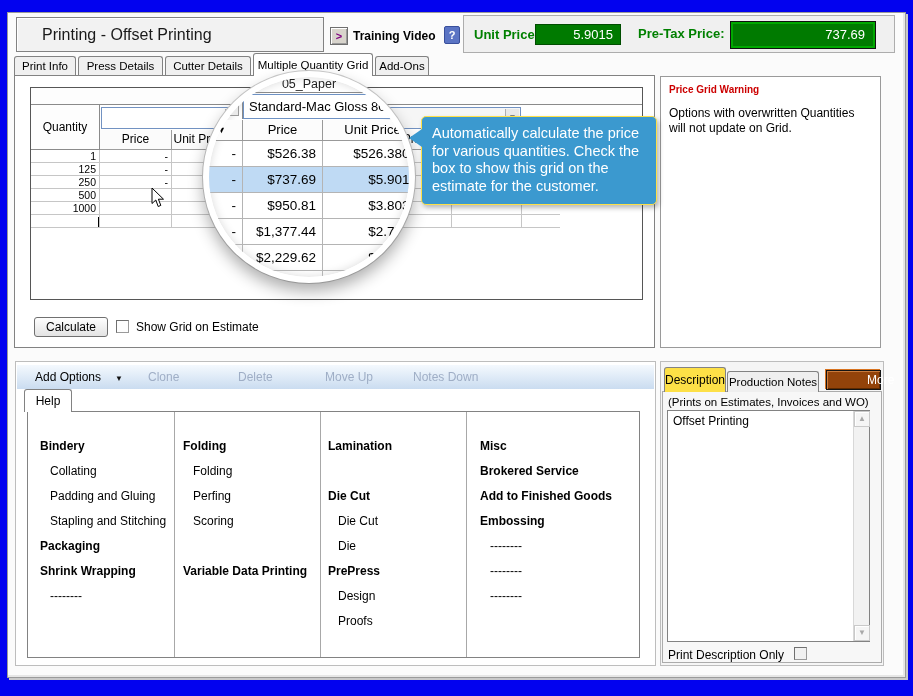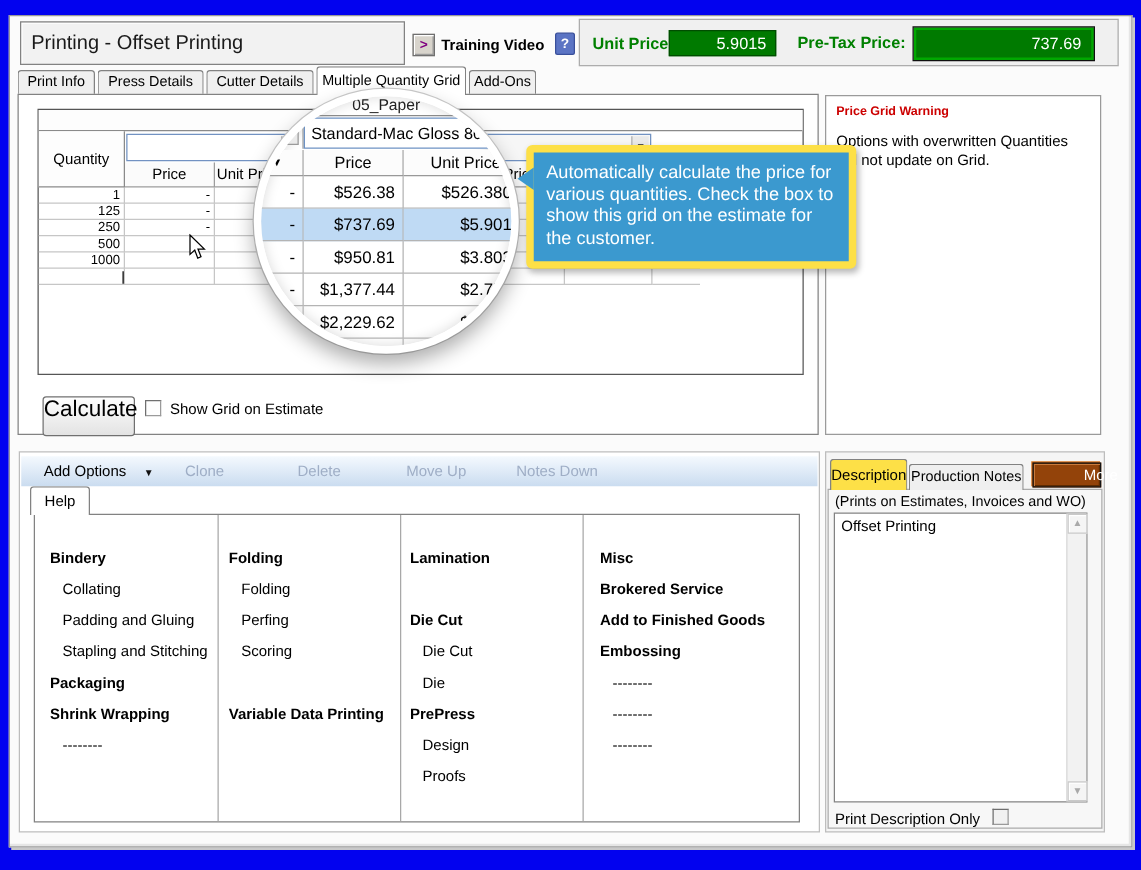--- a/index.html
+++ b/index.html
@@ -13,21 +13,21 @@
   }
   .abs { position: absolute; }
 
   
   .window { left:7px; top:12px; width:899px; height:666px; background:#FBFBFB;
             border:1px solid #9a9a9a; box-shadow: inset -2px -2px 0 #e6e6e6, 2px 2px 0 #c9c9c9; }
 
   
   .title-box { left:16px; top:17px; width:308px; height:35px; background:#F2F2F2;
                border:1px solid #828282; box-shadow: inset 1px 1px 0 #ffffff;
-               font-size:16px; line-height:33px; padding-left:8px; color:#1a1a1a; }
+               font-size:16px; line-height:33px; padding-left:25px; color:#1a1a1a; }
   .tv-btn { left:330px; top:27px; width:18px; height:18px; background:#D8D4CC;
             border:1px solid #6f6f6f; box-shadow: inset 1px 1px 0 #fff, inset -1px -1px 0 #9a9a9a;
             color:#800080; font-weight:bold; font-size:11px; text-align:center; line-height:16px; cursor:pointer;}
   .tv-label { left:353px; top:29px; font-size:12px; font-weight:bold; }
   .help-btn { left:444px; top:26px; width:16px; height:18px; background:#5B74C4; border:1px solid #394F9B;
               border-radius:2px; color:#fff; font-size:11px; font-weight:bold; text-align:center; line-height:16px; cursor:pointer;}
   .price-panel { left:463px; top:15px; width:432px; height:38px; background:#F0F0F0; border:1px solid #ADADAD; }
   .g-label { font-size:13px; font-weight:bold; color:#008000; }
   .unit-lbl { left:474px; top:27px; }
   .unit-box { left:535px; top:24px; width:86px; height:21px; background:#007A00; border:1px solid #004D00;
@@ -91,34 +91,34 @@
   .lzh-s { left:-8px; width:42px; font-size:9px; }
   .lzh-p { left:34px; width:80px; }
   .lzh-u { left:114px; width:100px; }
   .lz-row { left:-8px; width:222px; height:26px; display:flex; }
   .lzc { height:26px; border-right:1px solid #B4B4B4; border-bottom:1px solid #B4B4B4;
          font-size:13.5px; line-height:25px; text-align:right; padding-right:6px; }
   .lzc.s { width:42px; } .lzc.p { width:80px; } .lzc.u { width:100px; border-right:none;}
   .lz-row.hl .lzc { background:#BFDAF4; }
 
   
-  .tooltip { left:421px; top:116px; width:264px; background:#3B99CF; border:6px solid #fde047; border-radius:5px;
+  .tooltip { left:421px; top:116px; width:236px; background:#3B99CF; border:1px solid #fde047; border-radius:5px;
              color:#fff; font-size:14.5px; line-height:17.5px; padding:8px 10px 9px 10px; z-index:6;
              box-shadow: 2px 3px 5px rgba(0,0,0,.28); }
   .tooltip .arrow { position:absolute; left:-13px; top:12px; width:0; height:0;
                     border-top:9px solid transparent; border-bottom:9px solid transparent; border-right:13px solid #3B99CF; }
 
   
   .warn-panel { left:660px; top:76px; width:221px; height:272px; background:#FFF; border:1px solid #9a9a9a; }
   .warn-title { left:669px; top:84px; color:#CC0000; font-weight:bold; font-size:10px; }
   .warn-body { left:669px; top:106px; width:198px; font-size:12px; line-height:15px; }
 
   
-  .calc-btn { left:34px; top:317px; width:74px; height:32px; background:linear-gradient(#FEFEFE,#E3E3E3);
-              border:1px solid #707070; border-radius:3px; font-size:18px; text-align:center; line-height:18px; cursor:pointer; z-index:4;}
+  .calc-btn { left:34px; top:317px; width:74px; height:20px; background:linear-gradient(#FEFEFE,#E3E3E3);
+              border:1px solid #707070; border-radius:3px; font-size:12px; text-align:center; line-height:18px; cursor:pointer; z-index:4;}
   .chk { width:13px; height:13px; background:#FDFDFD; border:1px solid #9a9a9a;
          border-top-color:#6f6f6f; border-left-color:#6f6f6f; z-index:4;}
   .chk1 { left:116px; top:320px; }
   .chk1-lbl { left:136px; top:320px; font-size:12px; z-index:4;}
 
   
   .bl-panel { left:15px; top:361px; width:641px; height:305px; background:#FFF; border:1px solid #BDBDBD; }
   .toolbar { left:17px; top:365px; width:637px; height:24px; background:linear-gradient(#F4F9FE,#CADCF0); }
   .tb-item { top:370px; font-size:12px; z-index:2; cursor:pointer;}
   .tb-dis { color:#9FAEC6; }

